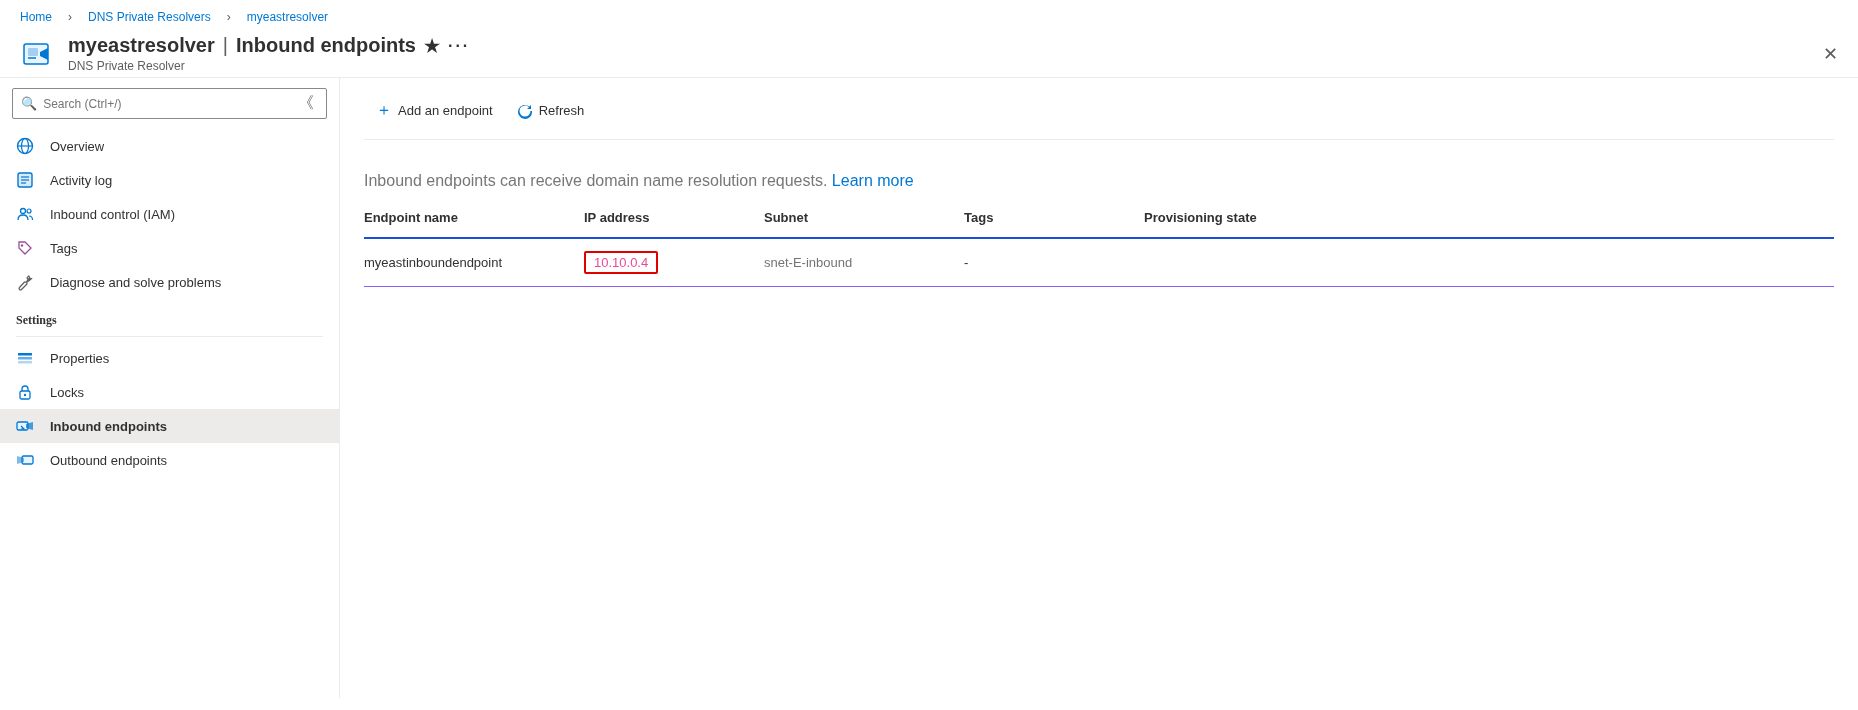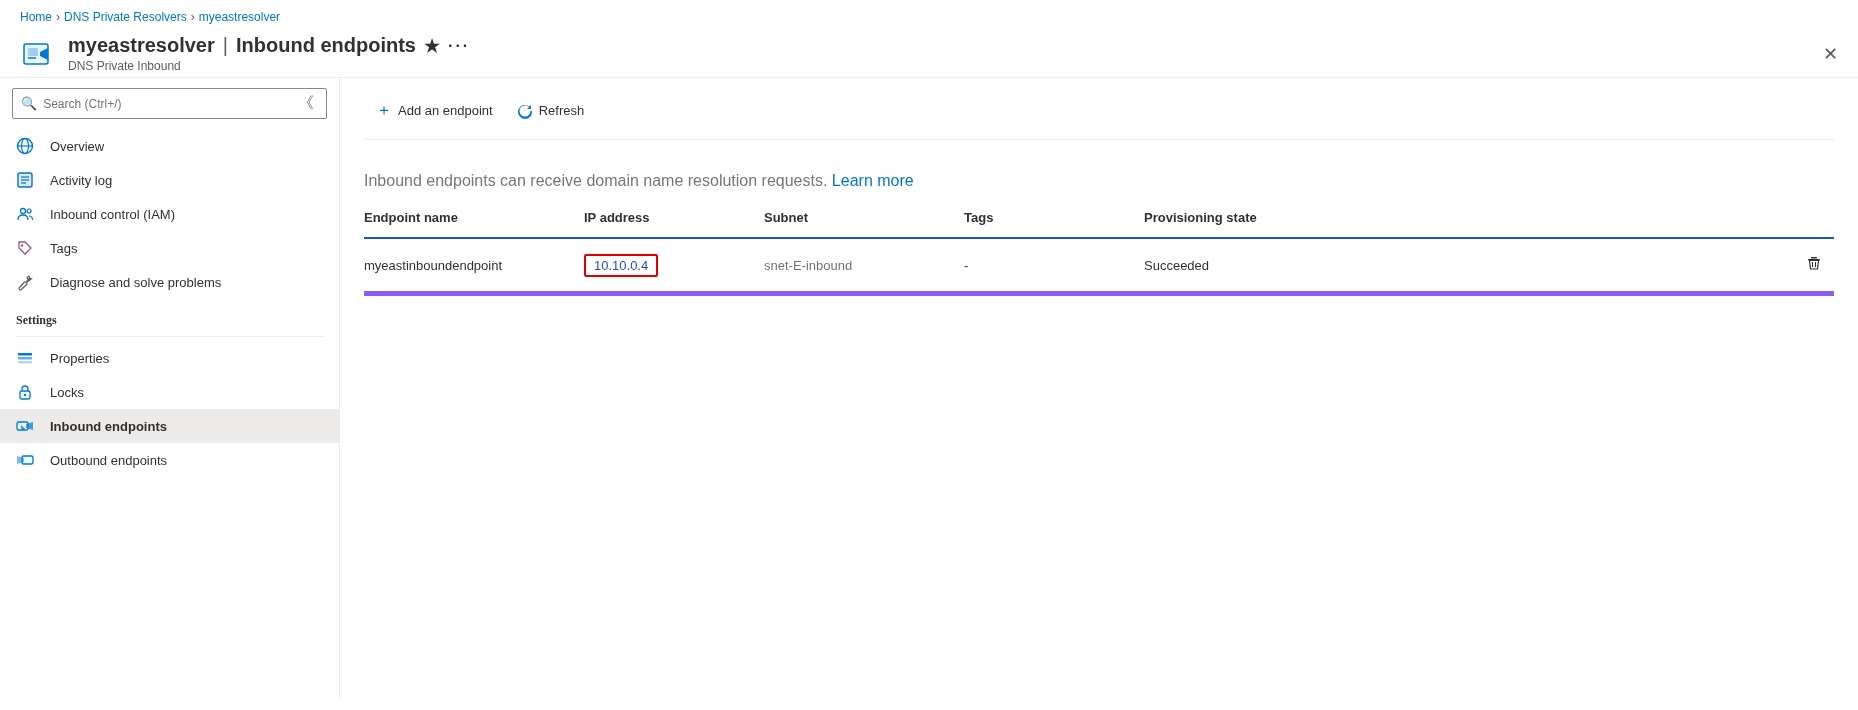--- a/index.html
+++ b/index.html
@@ -1,19 +1,19 @@
 <!DOCTYPE html>
 <html><head>
   <meta charset="utf-8">
   <style>
     * { box-sizing: border-box; margin: 0; padding: 0; }
     body { font-family: 'Segoe UI', Arial, sans-serif; font-size: 14px; color: #323130; background: #fff; height: 710px; overflow: hidden; }
 
     
-    .breadcrumb { display: flex; align-items: center; gap: 4px; padding: 10px 20px 6px 20px; font-size: 12px; color: #0078d4; }
+    .breadcrumb { display: flex; align-items: center; gap: 16px; padding: 10px 20px 6px 20px; font-size: 12px; color: #0078d4; }
     .breadcrumb span { color: #605e5c; }
     .breadcrumb a { color: #0078d4; text-decoration: none; cursor: pointer; }
 
     
     .page-header { display: flex; align-items: center; padding: 4px 20px 4px 20px; border-bottom: 1px solid #edebe9; position: relative; }
     .page-header-icon { width: 36px; height: 36px; margin-right: 12px; display: flex; align-items: center; justify-content: center; }
     .page-header-icon svg { width: 32px; height: 32px; }
     .page-header-titles { flex: 1; }
     .page-header-title { font-size: 20px; font-weight: 600; color: #323130; display: flex; align-items: center; gap: 8px; }
     .page-header-subtitle { font-size: 12px; color: #605e5c; margin-top: 2px; }
@@ -46,24 +46,24 @@
     .toolbar-btn { display: flex; align-items: center; gap: 6px; padding: 6px 12px; font-size: 13px; color: #323130; cursor: pointer; background: none; border: none; border-radius: 2px; }
     .toolbar-btn .icon { font-size: 14px; color: #0078d4; }
 
     .info-text { font-size: 16px; color: #797775; margin-bottom: 16px; margin-top: 32px; }
     .info-text a { color: #0078d4; text-decoration: none; }
 
     
     .table-container { width: 100%; }
     .table-header { display: grid; grid-template-columns: 220px 180px 200px 180px 1fr; border-bottom: 2px solid #1d4ed8; padding-bottom: 8px; margin-bottom: 0; }
     .table-header-cell { font-size: 13px; font-weight: 700; color: #323130; padding: 4px 8px 4px 0; }
-    .table-row { display: grid; grid-template-columns: 220px 180px 200px 180px 1fr; border-bottom: 5px solid #8b5cf6; align-items: center; padding: 8px 0; }
+    .table-row { display: grid; grid-template-columns: 220px 180px 200px 180px 1fr; border-bottom: 1px solid #8b5cf6; align-items: center; padding: 8px 0; }
     .table-cell { font-size: 13px; color: #323130; padding: 4px 8px 4px 0; }
     .table-cell.ip-cell { display: flex; align-items: center; }
-    .ip-box { border: 2px solid #e00000; border-radius: 2px; padding: 2px 8px; font-size: 13px; color: #1d4ed8; display: inline-block; }
+    .ip-box { border: 2px solid #e00000; border-radius: 2px; padding: 2px 8px; font-size: 13px; color: #ec4899; display: inline-block; }
     .table-cell a { color: #737373; text-decoration: none; }
     .table-cell.actions { display: flex; align-items: center; justify-content: flex-start; gap: 8px; }
     .delete-btn { background: none; border: none; cursor: pointer; color: #323130; font-size: 16px; padding: 4px; }
   </style>
 </head>
 <body>
 
 <div class="breadcrumb">
   <a>Home</a>
   <span>›</span>
@@ -82,21 +82,21 @@
     </svg>
   </div>
   <div class="page-header-titles">
     <div class="page-header-title">
       <span>myeastresolver</span>
       <span style="font-weight:300; color:#605e5c;">|</span>
       <span>Inbound endpoints</span>
       <span class="header-star">★</span>
       <span class="header-ellipsis">···</span>
     </div>
-    <div class="page-header-subtitle">DNS Private Inbound</div>
+    <div class="page-header-subtitle">DNS Private Resolver</div>
   </div>
   <button class="header-close">✕</button>
 </div>
 
 <div class="main-layout">
 
   <div class="sidebar">
     <div class="sidebar-search">
       <div class="sidebar-search-box">
         <span style="color:#605e5c; font-size:13px;">🔍</span>
@@ -242,29 +242,17 @@
       </div>
       <div class="table-row">
         <div class="table-cell">myeastinboundendpoint</div>
         <div class="table-cell ip-cell">
           <span class="ip-box">10.10.0.4</span>
         </div>
         <div class="table-cell">
           <a>snet-E-inbound</a>
         </div>
         <div class="table-cell">-</div>
-        <div class="table-cell actions">
-          <span>Succeeded</span>
-          <button class="delete-btn" title="Delete" style="margin-left: auto;">
-            <svg width="16" height="16" viewBox="0 0 16 16">
-                <rect x="2" y="4" width="12" height="1.5" rx="0.5" fill="#323130"></rect>
-                <rect x="5" y="2" width="6" height="1.5" rx="0.5" fill="#323130"></rect>
-                <path d="M3.5 5.5 L4.5 14 L11.5 14 L12.5 5.5 Z" stroke="#323130" stroke-width="1.2" fill="none" stroke-linejoin="round"></path>
-                <line x1="6.5" y1="7" x2="6.5" y2="12" stroke="#323130" stroke-width="1.1"></line>
-                <line x1="9.5" y1="7" x2="9.5" y2="12" stroke="#323130" stroke-width="1.1"></line>
-              </svg>
-          </button>
-        </div>
       </div>
     </div>
 
   </div>
 </div>
 
 </body></html>

